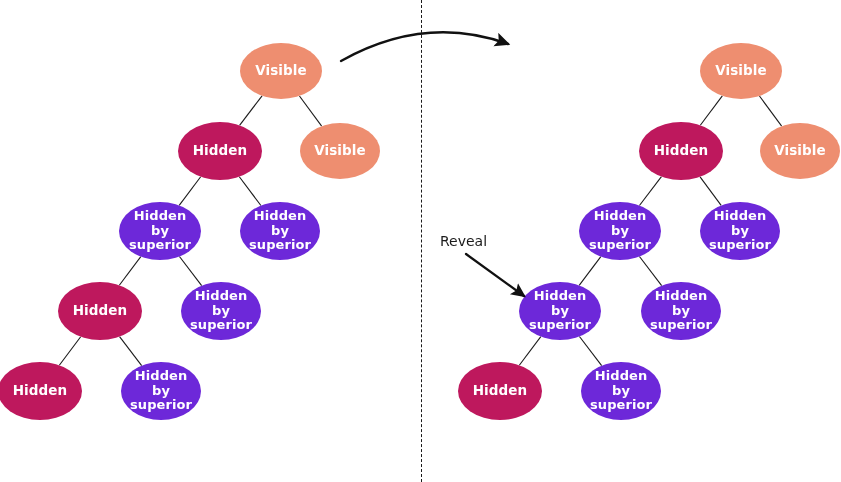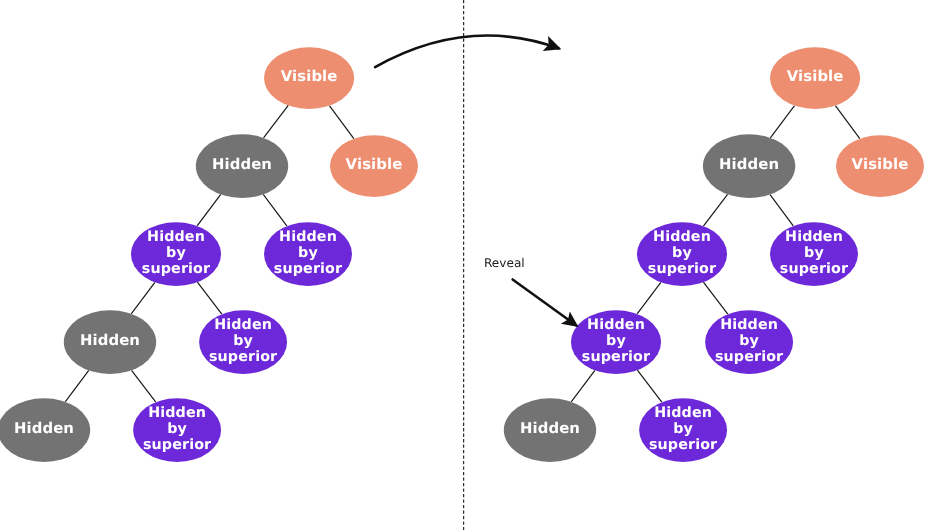--- a/index.html
+++ b/index.html
@@ -54,35 +54,35 @@
     cursor: pointer;
   }
   .node .node-label {
     display: block;
     white-space: pre-line;
   }
   .node.size-one { font-size: 13.5px; }
   .node.size-two { font-size: 13px; }
 
   .kind-visible   { background: #ee8e70; }
-  .kind-hidden    { background: #737373; }
+  .kind-hidden    { background: #be185d; }
   .kind-hiddenby  { background: #6d28d9; }
 
   .divider-line {
     position: absolute;
     top: 0;
     height: 482px;
     width: 0;
     border-left: 1.4px dashed #1a1a1a;
     z-index: 4;
   }
 
   .caption {
     position: absolute;
-    font-size: 11px;
+    font-size: 14px;
     font-weight: 400;
     color: #1b1b1b;
     white-space: nowrap;
     font-family: "DejaVu Sans", "Liberation Sans", sans-serif;
   }
 </style>
 </head>
 <body>
 
 <div id="stage">

